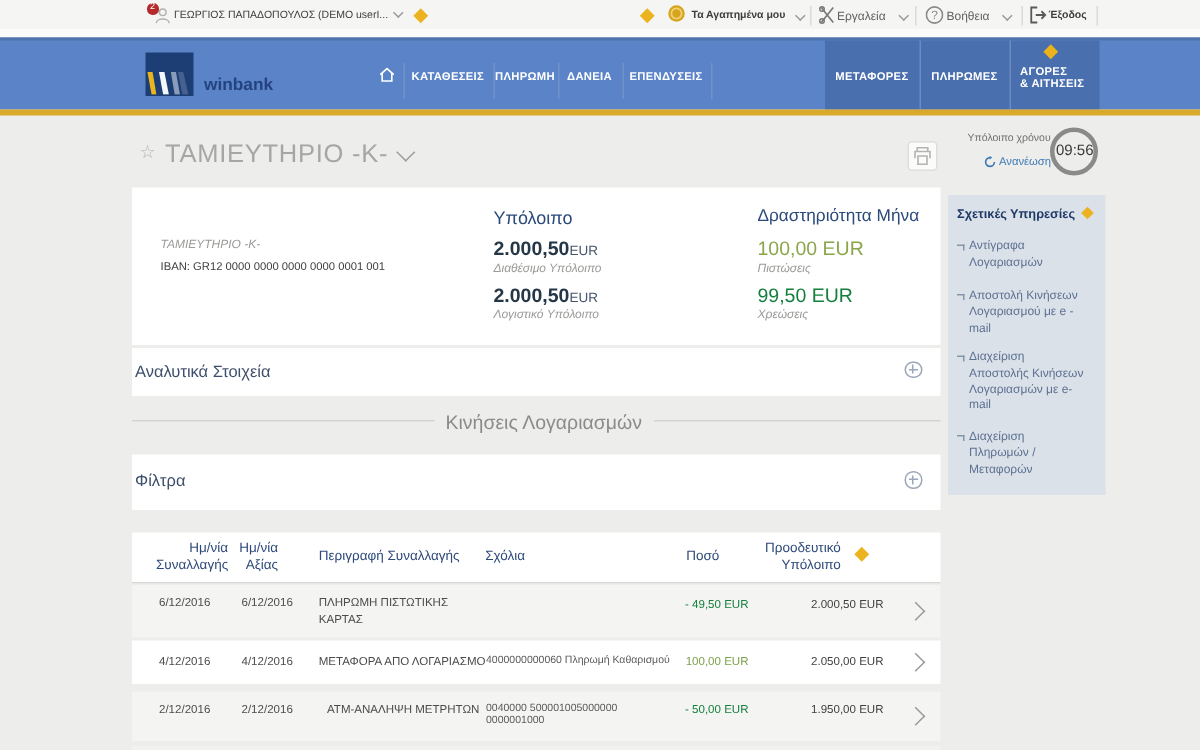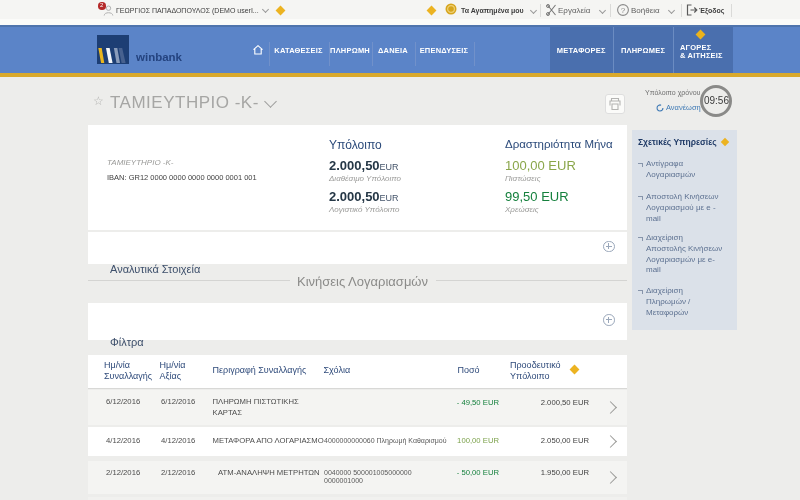--- a/index.html
+++ b/index.html
@@ -40,30 +40,30 @@
 .main-card { left:88px; top:125px; width:539px; height:104.5px; }
 .colhead { font-size:12px; color:#2b4a7a; }
 .ital { font-style:italic; color:#9a9a98; }
 .amt { font-size:13px; font-weight:bold; color:#253746; white-space:nowrap; }
 .amt .eur { font-size:9px; font-weight:normal; color:#44546a; }
 .amt2 { font-size:13px; white-space:nowrap; }
 .green, .td.green { color:#8aa64a; }
 .orange, .td.orange { color:#15803d; }
 .lab { font-size:8px; font-style:italic; color:#9a9a98; }
 
-.acc-label { position:absolute; left:22px; font-size:11px; color:#3d4f6b;margin-top:21px; }
+.acc-label { position:absolute; left:2px; font-size:11px; color:#3d4f6b; }
 .plus-circ { position:absolute; left:515px; width:11.6px; height:11.6px; border:1.2px solid #9aa7ba; border-radius:50%; }
 .plus-circ:before { content:""; position:absolute; left:1.6px; top:4px; width:6px; height:1.2px; background:#9aa7ba; }
 .plus-circ:after { content:""; position:absolute; left:4px; top:1.6px; width:1.2px; height:6px; background:#9aa7ba; }
 
 .sec-head { position:absolute; left:93px; top:273.5px; width:539px; text-align:center; font-size:13px; color:#8b8b89; }
 .sec-line { position:absolute; top:280px; height:1px; background:#d4d4d2; }
 
 
-.th { position:absolute; font-size:9px; color:#2e4a7a; line-height:1.2; }
+.th { position:absolute; font-size:9px; color:#2e4a7a; line-height:1.2;text-align:right; }
 .td { position:absolute; font-size:7.7px; color:#4c4c4c; line-height:1.3; white-space:nowrap; }
 .tdc { position:absolute; font-size:7px; color:#5a5a5a; line-height:1.15; }
 .trow { position:absolute; left:88px; width:539px; }
 .rowchev { position:absolute; left:518px; width:9px; height:9px; border-right:1.2px solid #999997; border-bottom:1.2px solid #999997; transform:rotate(-45deg); }
 
 
 .sidebar { position:absolute; left:632px; top:130px; width:105px; height:200px; background:#dbe1e9; }
 .sb-title { position:absolute; left:6px; top:6.5px; font-size:8.5px; font-weight:bold; color:#1f3a66; }
 .sb-item { position:absolute; left:14px; font-size:8px; color:#5d7191; line-height:10.8px; }
 .sb-ico { position:absolute; left:6px; width:5px; height:4px; border-top:1.2px solid #8795ab; border-right:1.2px solid #8795ab; }

